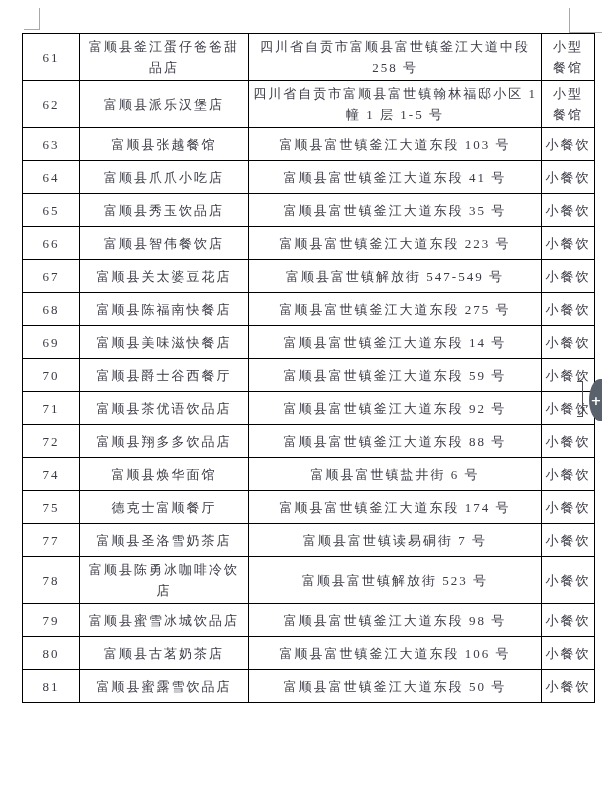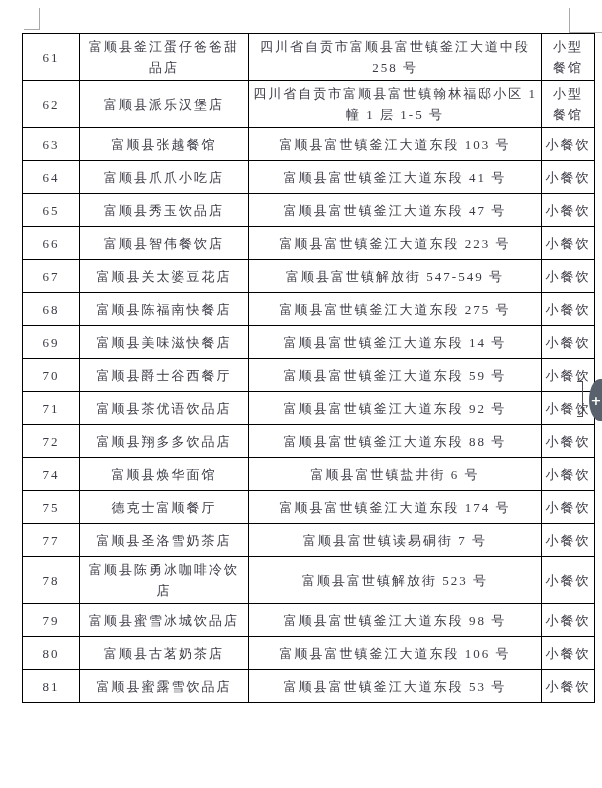--- a/index.html
+++ b/index.html
@@ -84,21 +84,21 @@
   </tr>
       <tr>
     <td class="c-no">64</td>
     <td class="c-name">富顺县爪爪小吃店</td>
     <td class="c-addr">富顺县富世镇釜江大道东段 41 号</td>
     <td class="c-cat">小餐饮</td>
   </tr>
       <tr>
     <td class="c-no">65</td>
     <td class="c-name">富顺县秀玉饮品店</td>
-    <td class="c-addr">富顺县富世镇釜江大道东段 47 号</td>
+    <td class="c-addr">富顺县富世镇釜江大道东段 35 号</td>
     <td class="c-cat">小餐饮</td>
   </tr>
       <tr>
     <td class="c-no">66</td>
     <td class="c-name">富顺县智伟餐饮店</td>
     <td class="c-addr">富顺县富世镇釜江大道东段 223 号</td>
     <td class="c-cat">小餐饮</td>
   </tr>
       <tr>
     <td class="c-no">67</td>
@@ -168,21 +168,21 @@
   </tr>
       <tr>
     <td class="c-no">80</td>
     <td class="c-name">富顺县古茗奶茶店</td>
     <td class="c-addr">富顺县富世镇釜江大道东段 106 号</td>
     <td class="c-cat">小餐饮</td>
   </tr>
       <tr>
     <td class="c-no">81</td>
     <td class="c-name">富顺县蜜露雪饮品店</td>
-    <td class="c-addr">富顺县富世镇釜江大道东段 53 号</td>
+    <td class="c-addr">富顺县富世镇釜江大道东段 50 号</td>
     <td class="c-cat">小餐饮</td>
   </tr>
     </tbody>
 </table>
 
 <div class="edge-line edge-v"></div>
 <div class="edge-line edge-h1"></div>
 <div class="edge-line edge-h2"></div>
 <div class="side-tab">
   <span class="plus">+</span>

